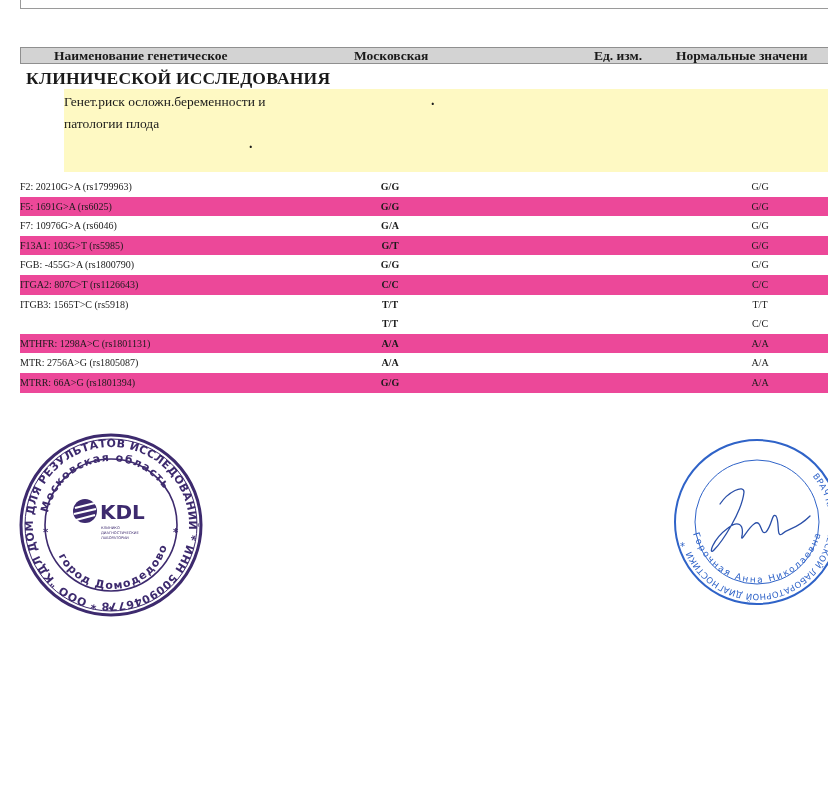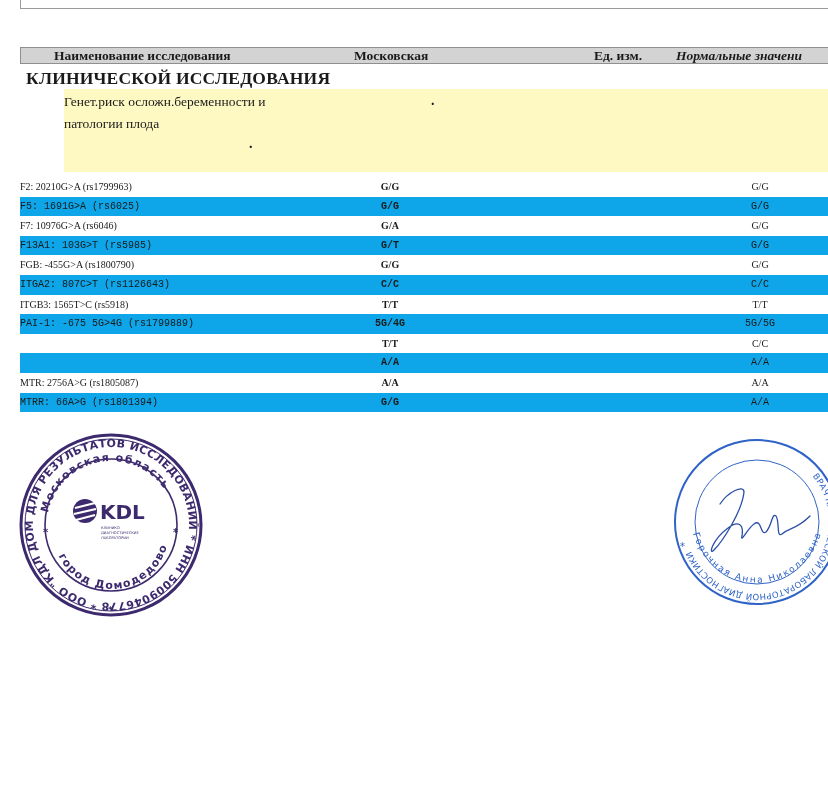--- a/index.html
+++ b/index.html
@@ -39,21 +39,21 @@
     line-height: 16px;
     white-space: nowrap;
   }
   .header-bar span {
     position: absolute;
     top: 0;
   }
   .h-name { left: 33px; }
   .h-result { left: 333px; }
   .h-units { left: 573px; }
-  .h-norms { left: 655px; font-style: italic; }
+  .h-norms { left: 655px; }
 
   .section-title {
     position: absolute;
     left: 26px;
     top: 68px;
     font-size: 17.5px;
     font-weight: bold;
     letter-spacing: 0.2px;
     line-height: 20px;
     white-space: nowrap;
@@ -116,22 +116,21 @@
     width: 808px;
   }
   .row {
     position: relative;
     height: 19.6px;
     font-size: 10px;
     line-height: 19.6px;
     white-space: nowrap;
   }
   .row.alt {
-    background: #0ea5e9;
-    font-family: Liberation Mono, monospace;
+    background: #ec4899;
   }
   .row .c-name {
     position: absolute;
     left: 0;
     top: 0;
   }
   .row .c-result {
     position: absolute;
     left: 310px;
     width: 120px;
@@ -168,21 +167,21 @@
     width: 170px;
     height: 180px;
   }
 </style>
 </head>
 <body>
 
 <div class="top-box"></div>
 
 <div class="header-bar">
-  <span class="h-name">Наименование исследования</span>
+  <span class="h-name">Наименование генетическое</span>
   <span class="h-result">Московская</span>
   <span class="h-units">Ед. изм.</span>
   <span class="h-norms">Нормальные значени</span>
 </div>
 
 <div class="section-title">КЛИНИЧЕСКОЙ ИССЛЕДОВАНИЯ</div>
 
 <div class="risk-block">
   <div class="risk-line1">Генет.риск осложн.беременности и</div>
   <div class="risk-line2">патологии плода</div>
@@ -226,32 +225,27 @@
     <span class="c-result">C/C</span>
     <span class="c-units"></span>
     <span class="c-norms">C/C</span>
   </div>
   <div class="row">
     <span class="c-name">ITGB3: 1565T&gt;C (rs5918)</span>
     <span class="c-result">T/T</span>
     <span class="c-units"></span>
     <span class="c-norms">T/T</span>
   </div>
-  <div class="row alt">
-    <span class="c-name">PAI-1: -675 5G&gt;4G (rs1799889)</span>
-    <span class="c-result">5G/4G</span>
-    <span class="c-units"></span>
-    <span class="c-norms">5G/5G</span>
-  </div>
   <div class="row">
     <span class="c-result">T/T</span>
     <span class="c-units"></span>
     <span class="c-norms">C/C</span>
   </div>
   <div class="row alt">
+    <span class="c-name">MTHFR: 1298A&gt;C (rs1801131)</span>
     <span class="c-result">A/A</span>
     <span class="c-units"></span>
     <span class="c-norms">A/A</span>
   </div>
   <div class="row">
     <span class="c-name">MTR: 2756A&gt;G (rs1805087)</span>
     <span class="c-result">A/A</span>
     <span class="c-units"></span>
     <span class="c-norms">A/A</span>
   </div>

